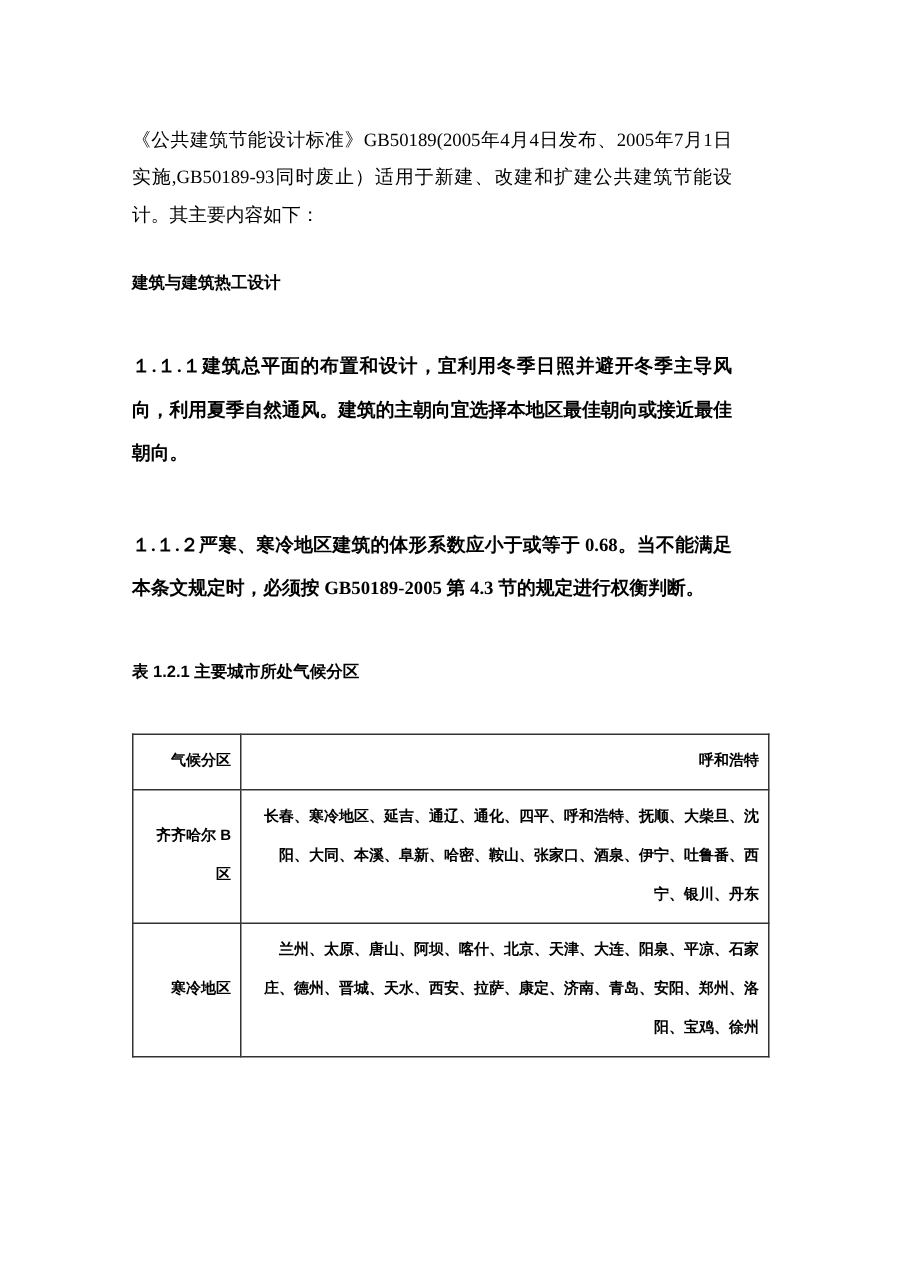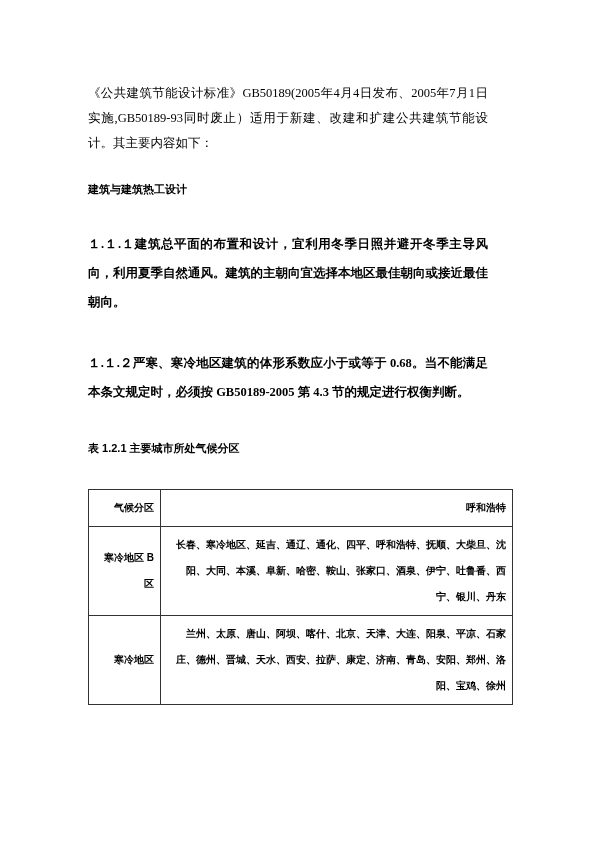--- a/index.html
+++ b/index.html
@@ -79,21 +79,21 @@
     <colgroup>
       <col class="zone-col">
       <col class="cities-col">
     </colgroup>
     <tbody>
         <tr>
       <th>气候分区</th>
       <th>呼和浩特</th>
     </tr>
     <tr>
-      <td>寒冷地区 B 区</td>
+      <td>齐齐哈尔 B 区</td>
       <td>长春、寒冷地区、延吉、通辽、通化、四平、呼和浩特、抚顺、大柴旦、沈阳、大同、本溪、阜新、哈密、鞍山、张家口、酒泉、伊宁、吐鲁番、西宁、银川、丹东</td>
     </tr>
     <tr>
       <td>寒冷地区</td>
       <td>兰州、太原、唐山、阿坝、喀什、北京、天津、大连、阳泉、平凉、石家庄、德州、晋城、天水、西安、拉萨、康定、济南、青岛、安阳、郑州、洛阳、宝鸡、徐州</td>
     </tr>
 
   </tbody>
     </table>
 

